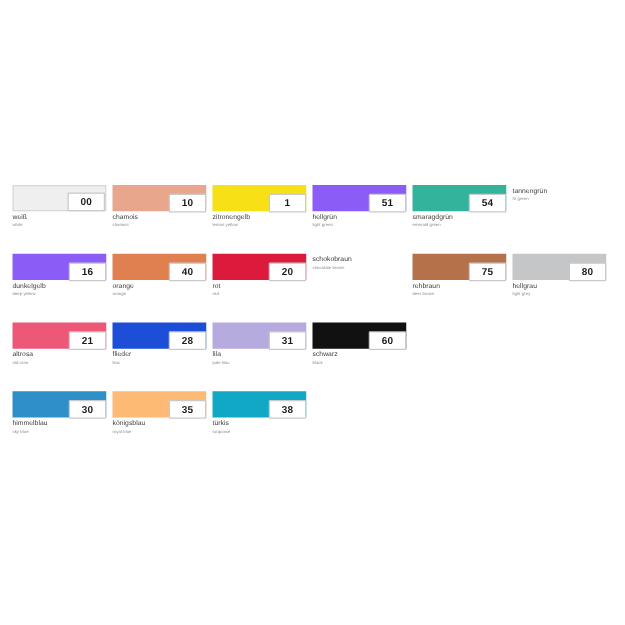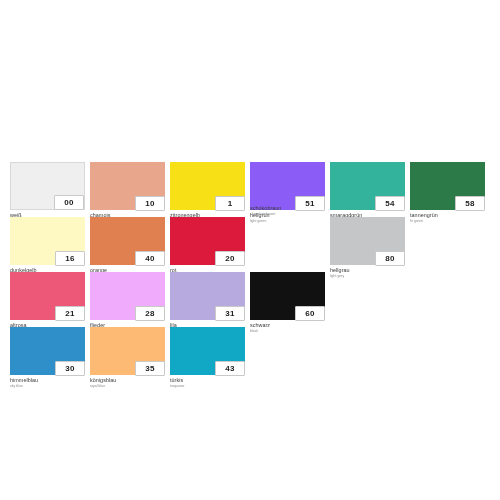--- a/index.html
+++ b/index.html
@@ -38,23 +38,22 @@
     width: 80px;
     margin-right: 0px;
     position: relative;
   }
   .swatch-cell.empty {
     visibility: hidden;
   }
   .swatch-chip {
     position: relative;
     width: 75px;
-    height: 48px;
+    height: 21px;
     box-sizing: border-box;
-    margin-top: 14px;
   }
   .swatch-chip.bordered {
     border: 1px solid #d8d8d8;
   }
   .swatch-badge {
     position: absolute;
     right: 0px;
     bottom: -1px;
     min-width: 22px;
     height: 13px;
@@ -121,30 +120,27 @@
           <div class="swatch-name-en">light green</div>
         </div>
         <div class="swatch-cell">
           <div class="swatch-chip" style="background: rgb(52, 179, 156);">
             <div class="swatch-badge">54</div>
           </div>
           <div class="swatch-name-de">smaragdgrün</div>
           <div class="swatch-name-en">emerald green</div>
         </div>
         <div class="swatch-cell">
-          <div class="swatch-chip" style="background: rgb(44, 122, 72);">
-            <div class="swatch-badge">58</div>
-          </div>
           <div class="swatch-name-de">tannengrün</div>
           <div class="swatch-name-en">fir green</div>
         </div>
       </div>
       <div class="swatch-row">
         <div class="swatch-cell">
-          <div class="swatch-chip" style="background: #fef9c3; padding-left: 16px;">
+          <div class="swatch-chip" style="background: #8b5cf6; padding-left: 16px;">
             <div class="swatch-badge">16</div>
           </div>
           <div class="swatch-name-de">dunkelgelb</div>
           <div class="swatch-name-en">deep yellow</div>
         </div>
         <div class="swatch-cell">
           <div class="swatch-chip" style="background: rgb(224, 128, 80);">
             <div class="swatch-badge">40</div>
           </div>
           <div class="swatch-name-de">orange</div>
@@ -155,37 +151,44 @@
             <div class="swatch-badge">20</div>
           </div>
           <div class="swatch-name-de">rot</div>
           <div class="swatch-name-en">red</div>
         </div>
         <div class="swatch-cell">
           <div class="swatch-name-de">schokobraun</div>
           <div class="swatch-name-en">chocolate brown</div>
         </div>
         <div class="swatch-cell">
+          <div class="swatch-chip" style="background: rgb(181, 113, 74);">
+            <div class="swatch-badge">75</div>
+          </div>
+          <div class="swatch-name-de">rehbraun</div>
+          <div class="swatch-name-en">deer brown</div>
+        </div>
+        <div class="swatch-cell">
           <div class="swatch-chip" style="background: rgb(197, 198, 200);">
             <div class="swatch-badge">80</div>
           </div>
           <div class="swatch-name-de">hellgrau</div>
           <div class="swatch-name-en">light grey</div>
         </div>
       </div>
       <div class="swatch-row">
         <div class="swatch-cell">
           <div class="swatch-chip" style="background: rgb(238, 88, 120);">
             <div class="swatch-badge">21</div>
           </div>
           <div class="swatch-name-de">altrosa</div>
           <div class="swatch-name-en">old rose</div>
         </div>
         <div class="swatch-cell">
-          <div class="swatch-chip" style="background: #f0abfc;">
+          <div class="swatch-chip" style="background: #1d4ed8;">
             <div class="swatch-badge">28</div>
           </div>
           <div class="swatch-name-de">flieder</div>
           <div class="swatch-name-en">lilac</div>
         </div>
         <div class="swatch-cell">
           <div class="swatch-chip" style="background: rgb(182, 170, 223);">
             <div class="swatch-badge">31</div>
           </div>
           <div class="swatch-name-de">lila</div>
@@ -211,21 +214,21 @@
         </div>
         <div class="swatch-cell">
           <div class="swatch-chip" style="background: #fdba74;">
             <div class="swatch-badge">35</div>
           </div>
           <div class="swatch-name-de">königsblau</div>
           <div class="swatch-name-en">royal blue</div>
         </div>
         <div class="swatch-cell">
           <div class="swatch-chip" style="background: rgb(16, 168, 196);">
-            <div class="swatch-badge">43</div>
+            <div class="swatch-badge">38</div>
           </div>
           <div class="swatch-name-de">türkis</div>
           <div class="swatch-name-en">turquoise</div>
         </div>
         <div class="swatch-cell empty"></div>
         <div class="swatch-cell empty"></div>
         <div class="swatch-cell empty"></div>
       </div>
     </div>
 </div>

